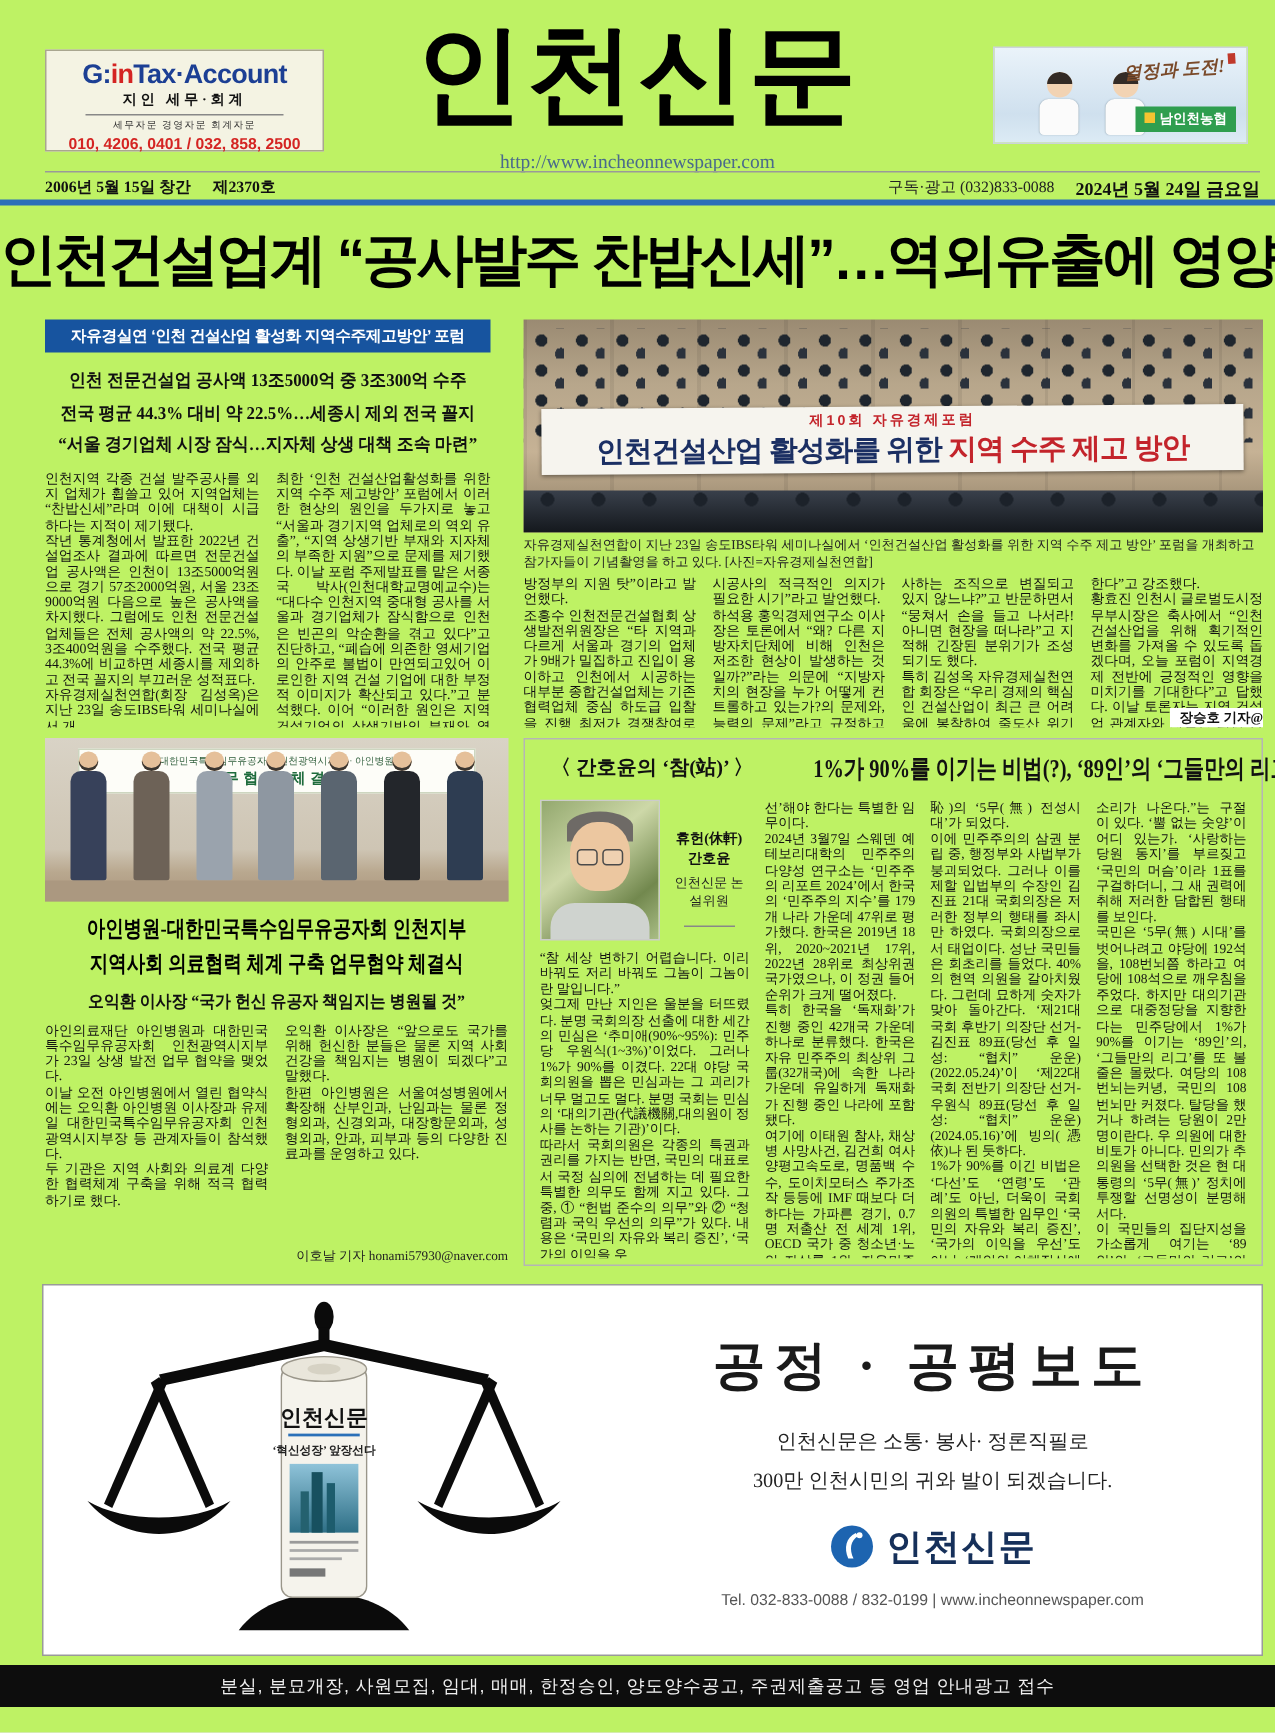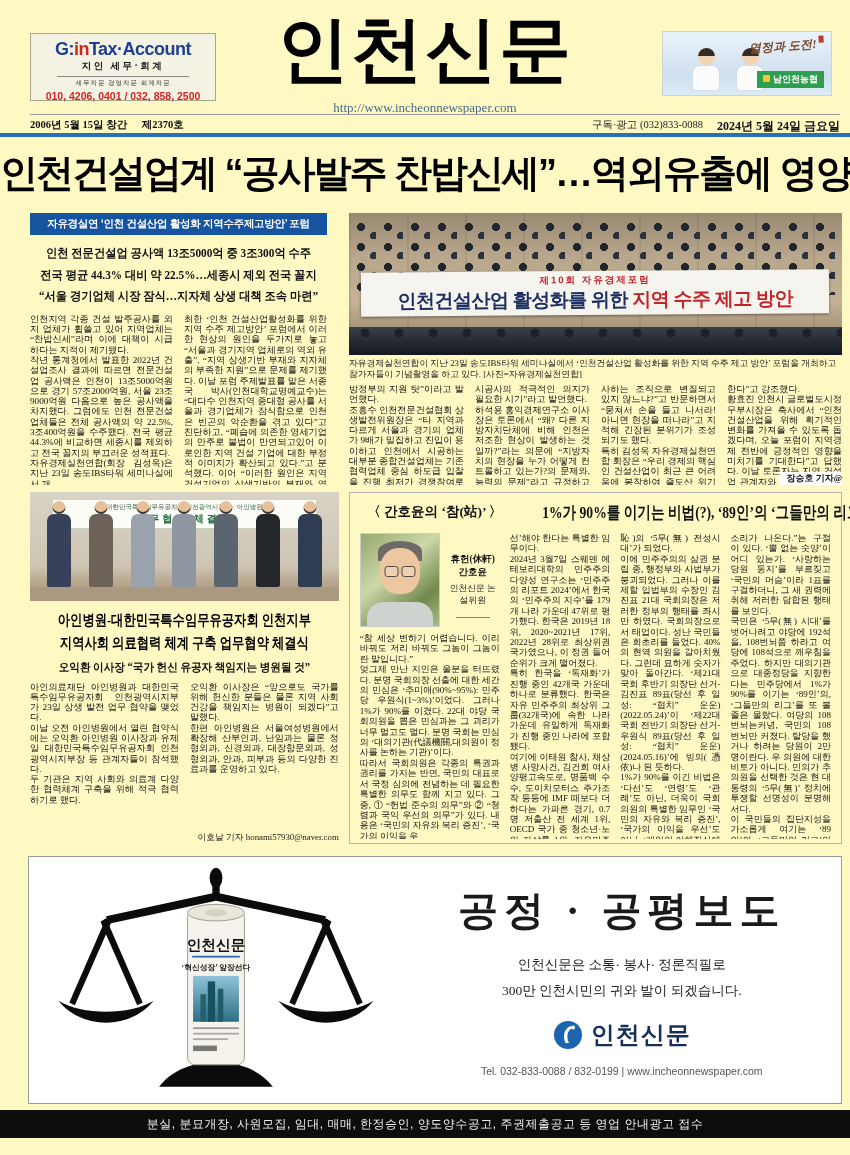--- a/index.html
+++ b/index.html
@@ -1,16 +1,16 @@
 <!DOCTYPE html>
 <html><head>
 <meta charset="utf-8">
 <style>
   html,body{margin:0;padding:0;background:#e8e8e8;}
-  #page{position:relative;width:850px;height:1155px;background:#fef9c3;margin:0 auto;
+  #page{position:relative;width:850px;height:1155px;background:#bef264;margin:0 auto;
         font-family:"Liberation Serif",serif;color:#111;overflow:hidden;}
 
   
   .ad-left{position:absolute;left:30px;top:33px;width:186px;height:68px;background:#f4f3e3;
            border:1px solid #a9a690;text-align:center;padding-top:6px;box-sizing:border-box;}
   .brand{font-family:"Liberation Sans",sans-serif;font-weight:800;font-size:18px;letter-spacing:-.5px;line-height:1.05;}
   .brand .g,.brand .rest{color:#1c3f94;} .brand .in{color:#d42422;}
   .ad-left .sub{font-size:9.5px;font-weight:700;letter-spacing:2.5px;margin-top:1px;}
   .ad-left .svc{font-size:6.5px;color:#333;border-top:1px solid #888;width:72%;margin:3px auto 2px;padding-top:2px;letter-spacing:1px;}
   .ad-left .phone{color:#d42422;font-weight:700;font-size:10.5px;font-family:"Liberation Sans",sans-serif;}
@@ -125,21 +125,21 @@
   .author-title{font-size:8.8px;margin-top:4px;color:#222;}
   .author-rule{width:34px;height:1px;background:#888;margin:10px auto 0;}
   .op-col1-text{margin-top:6px;flex:1;font-size:9px;line-height:10.4px;text-align:justify;white-space:pre-line;overflow:hidden;}
   .op-col{flex:1;font-size:9px;line-height:10.4px;text-align:justify;white-space:pre-line;overflow:hidden;}
 
   
   .bottom-ad{position:absolute;top:856px;left:28px;right:8px;height:248px;border:1px solid #9a9a9a;
       display:flex;background:#fff;box-sizing:border-box;}
   .scale-wrap{flex:0 0 46%;display:flex;align-items:center;justify-content:center;}
   .ad-col{flex:1;display:flex;flex-direction:column;align-items:center;justify-content:center;}
-  .ad-title{font-size:40px;letter-spacing:6px;font-weight:600;color:#1a1a1a;margin-bottom:14px;}
+  .ad-title{font-size:35px;letter-spacing:6px;font-weight:600;color:#1a1a1a;margin-bottom:14px;}
   .ad-line{font-size:13.5px;color:#222;line-height:1.9;}
   .logo-row{display:flex;align-items:center;gap:8px;margin-top:16px;}
   .logo-text{font-size:24px;font-weight:800;color:#16305a;font-family:"Liberation Sans",sans-serif;letter-spacing:1px;}
   .ad-tel{margin-top:14px;font-size:10.5px;color:#555;font-family:"Liberation Sans",sans-serif;}
 
   
   .footer-bar{position:absolute;top:1110px;left:0;width:850px;height:28px;background:#0d0d0d;color:#f0f0f0;
       display:flex;align-items:center;justify-content:center;font-size:12px;
       font-family:"Liberation Sans",sans-serif;letter-spacing:.5px;}
 </style>

